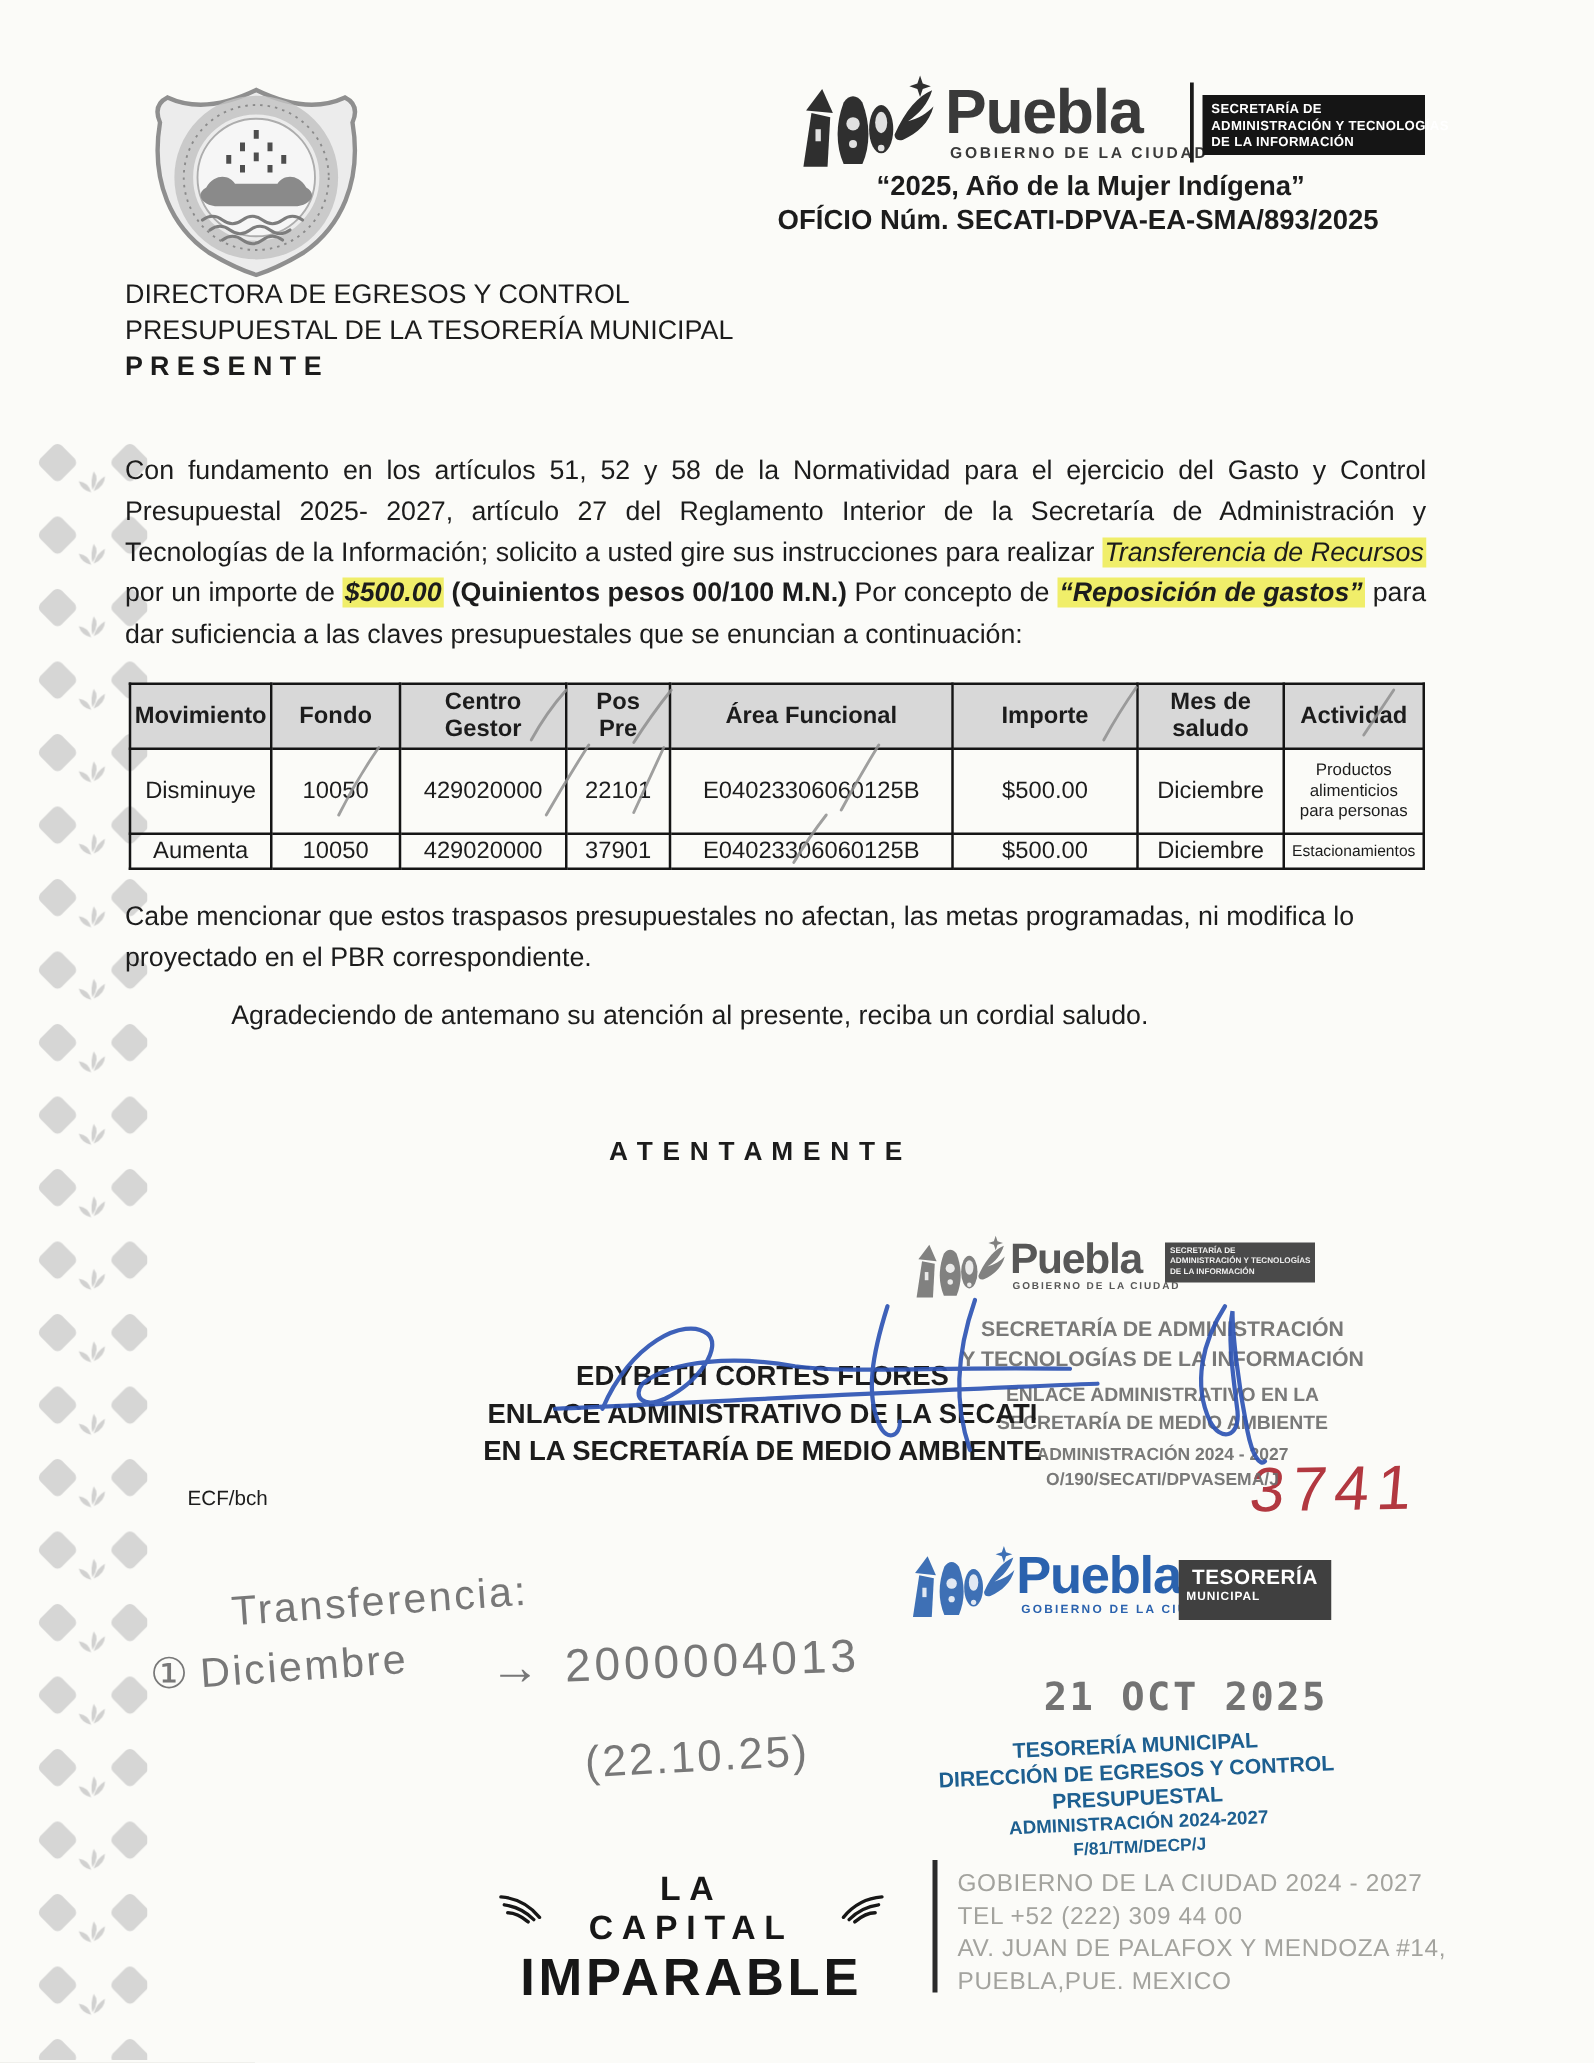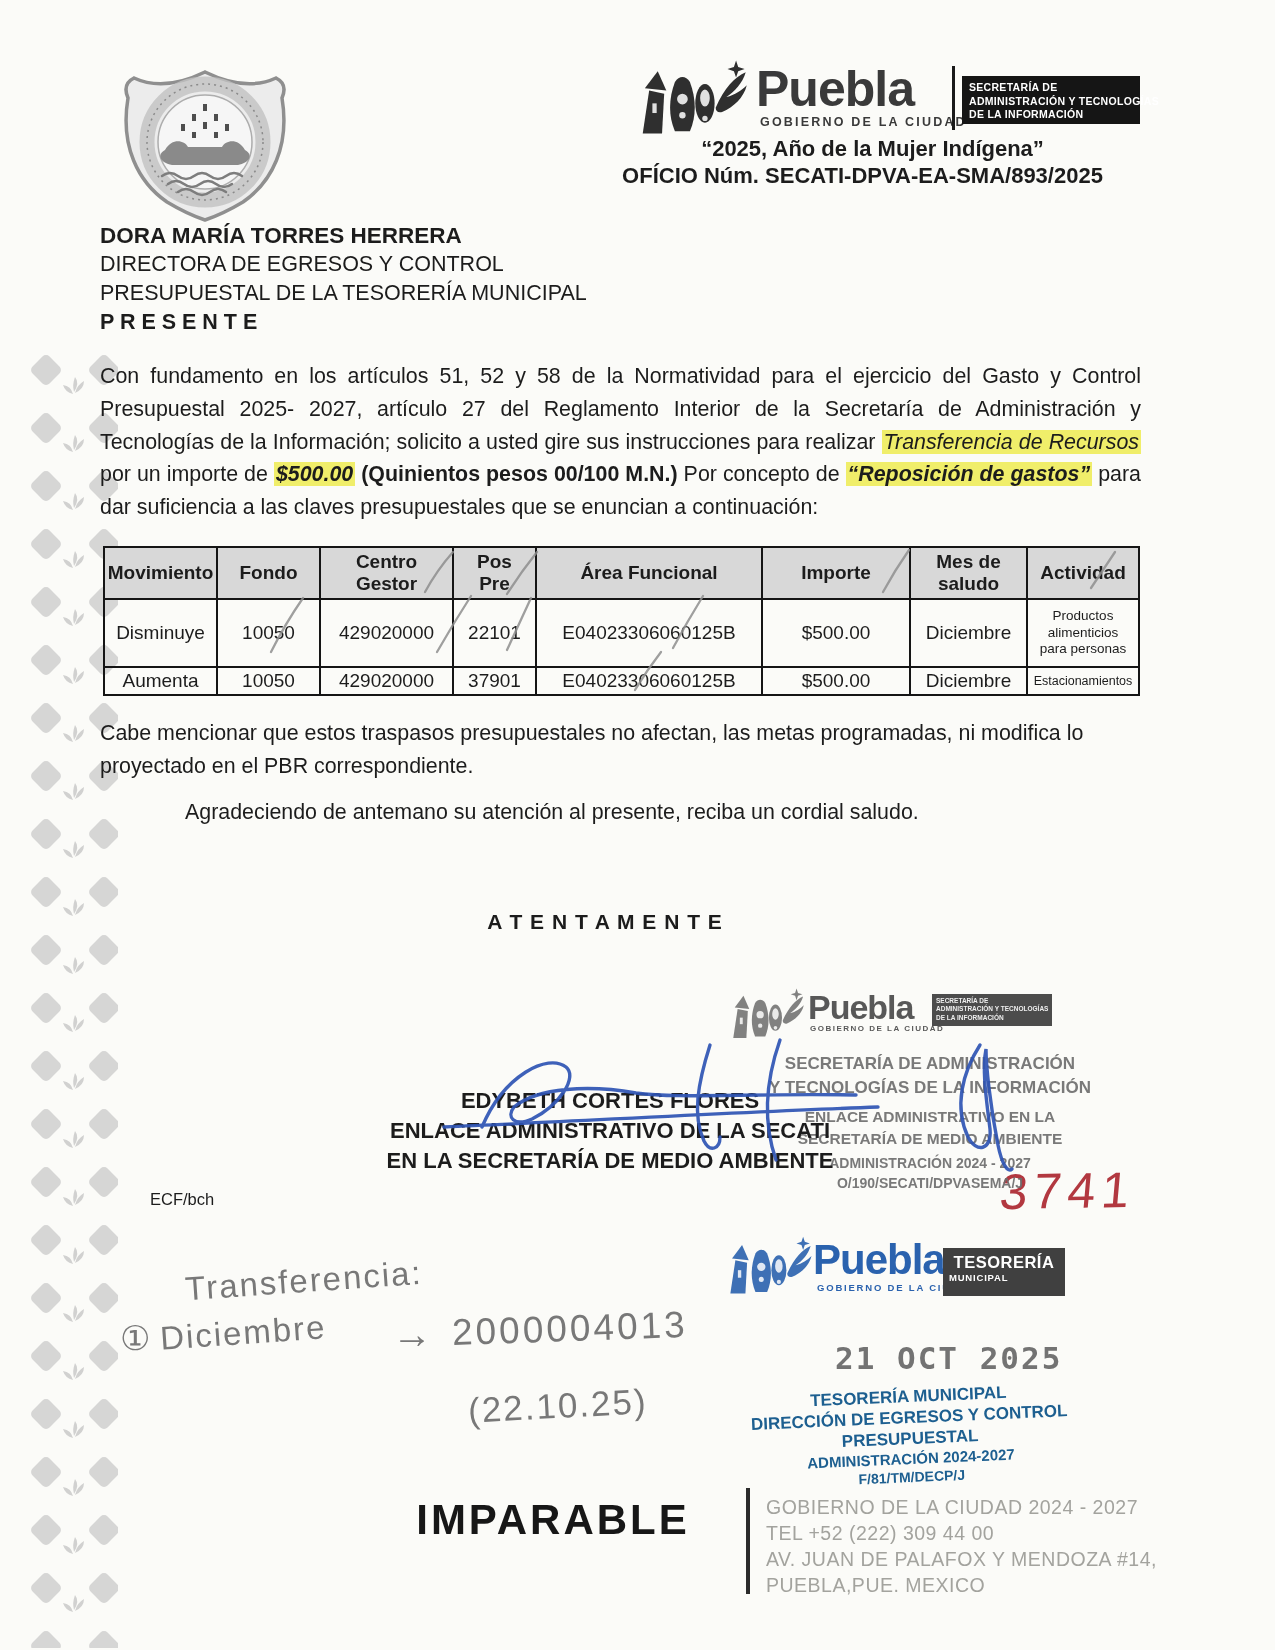--- a/index.html
+++ b/index.html
@@ -134,21 +134,20 @@
   <div class="abs hdr-vline" style="left:952px;top:66px;width:3px;height:64px"></div>
   <div class="abs hdr-badge" style="left:962px;top:76px;width:178px;height:48px">
     <div>SECRETARÍA DE</div>
     <div>ADMINISTRACIÓN Y TECNOLOGÍAS</div>
     <div>DE LA INFORMACIÓN</div>
   </div>
   <div class="abs b center-block" style="left:600px;top:136px;width:545px;font-size:22px">“2025, Año de la Mujer Indígena”</div>
   <div class="abs b center-block" style="left:580px;top:163px;width:565px;font-size:22px">OFÍCIO Núm. SECATI-DPVA-EA-SMA/893/2025</div>
 
   <div class="abs addr" style="left:100px;top:221px">
-    <div class="nm">DORA MARÍA TORRES HERRERA</div>
     <div>DIRECTORA DE EGRESOS Y CONTROL</div>
     <div>PRESUPUESTAL DE LA TESORERÍA MUNICIPAL</div>
     <div class="b">P R E S E N T E</div>
   </div>
 
   <div class="abs body-par" style="left:100px;top:360px;width:1041px">
     <span>Con fundamento en los artículos 51, 52 y 58 de la Normatividad para el ejercicio del Gasto y Control Presupuestal 2025- 2027, artículo 27 del Reglamento Interior de la Secretaría de Administración y Tecnologías de la Información; solicito a usted gire sus instrucciones para realizar </span><span class="hl">Transferencia de Recursos</span><span> por un importe de </span><span class="hl b">$500.00</span><span class="b"> (Quinientos pesos 00/100 M.N.) </span><span>Por concepto de </span><span class="hl b">“Reposición de gastos”</span><span> para dar suficiencia a las claves presupuestales que se enuncian a continuación:</span>
   </div>
 
   <div class="abs" style="left:103px;top:546px">
@@ -286,20 +285,29 @@
   </div>
 
   <div class="abs pencil" style="left:185px;top:1262px;font-size:33px;letter-spacing:2px;transform:rotate(-4deg)">Transferencia:</div>
   <div class="abs pencil" style="left:120px;top:1318px;font-size:34px">①</div>
   <div class="abs pencil" style="left:160px;top:1314px;font-size:33px;letter-spacing:2px;transform:rotate(-4deg)">Diciembre</div>
   <div class="abs pencil" style="left:392px;top:1312px;font-size:40px">→</div>
   <div class="abs pencil" style="left:452px;top:1308px;font-size:37px;letter-spacing:3px;transform:rotate(-2deg)">2000004013</div>
   <div class="abs pencil" style="left:468px;top:1386px;font-size:35px;letter-spacing:2px;transform:rotate(-3deg)">(22.10.25)</div>
 
   <div class="abs brand" style="left:398px;top:1496px;width:310px">
+    <div class="brand-top">
+      <svg class="wing left" viewBox="0 0 40 26">
+          <use href="#wing-sym"></use>
+        </svg>
+      <span>LA CAPITAL</span>
+      <svg class="wing" viewBox="0 0 40 26">
+          <use href="#wing-sym"></use>
+        </svg>
+    </div>
     <div class="brand-bottom">IMPARABLE</div>
   </div>
   <div class="abs" style="left:746px;top:1488px;width:3.5px;height:106px;background:#2b2b2b"></div>
   <div class="abs finfo" style="left:766px;top:1494px">
     <div>GOBIERNO DE LA CIUDAD 2024 - 2027</div>
     <div>TEL +52 (222) 309 44 00</div>
     <div>AV. JUAN DE PALAFOX Y MENDOZA #14,</div>
     <div>PUEBLA,PUE. MEXICO</div>
   </div>
 

